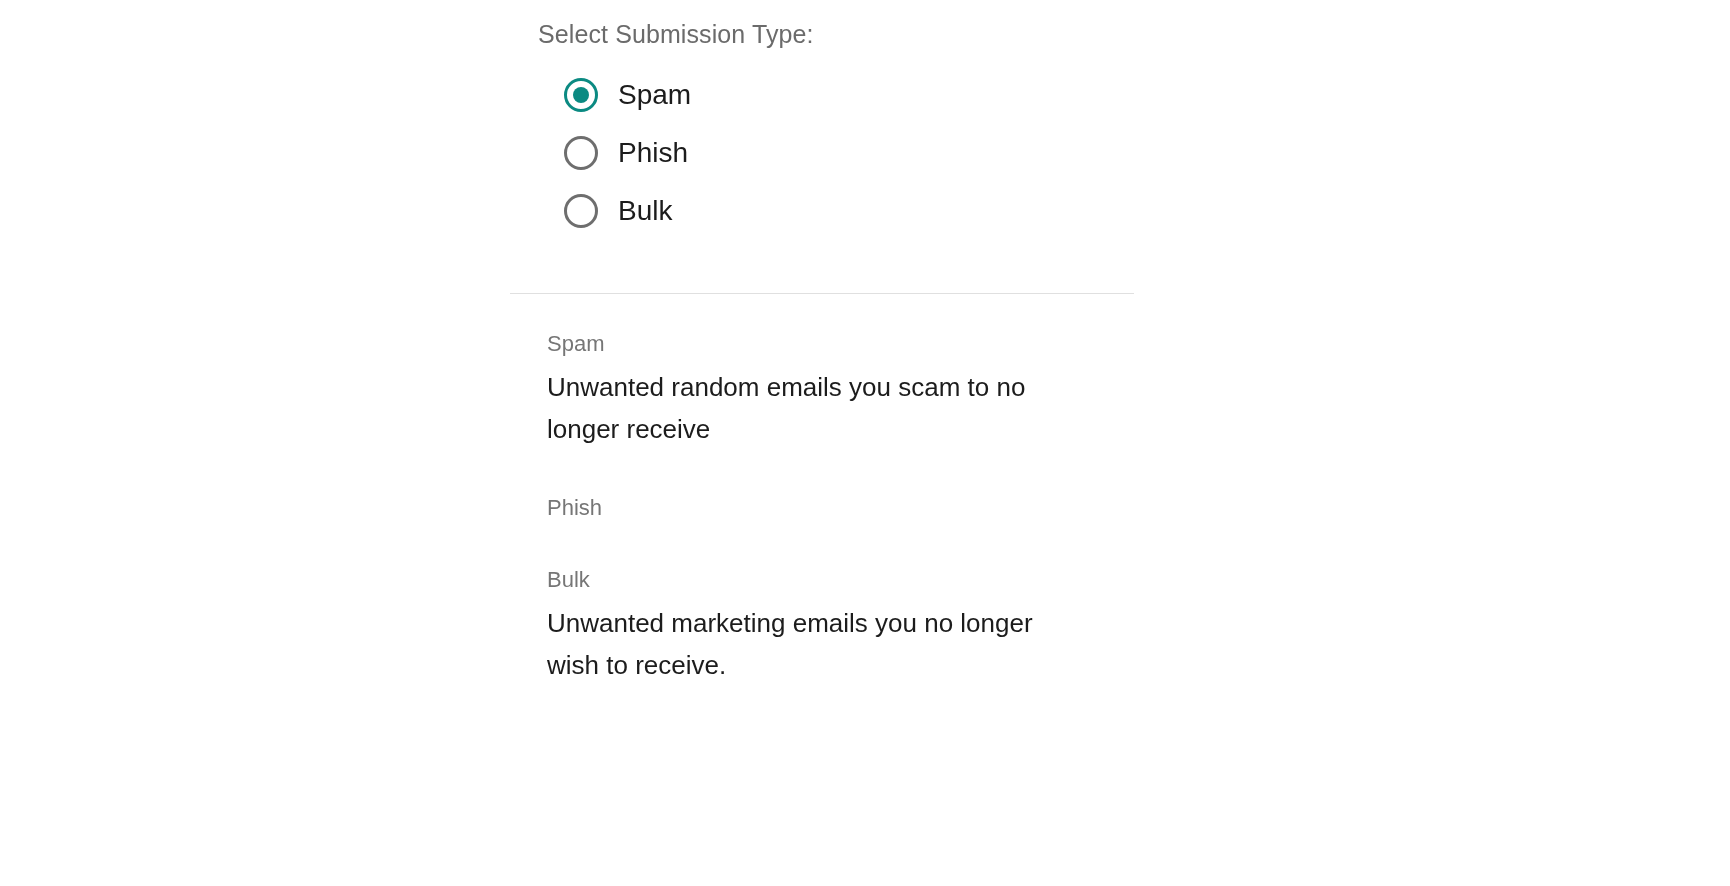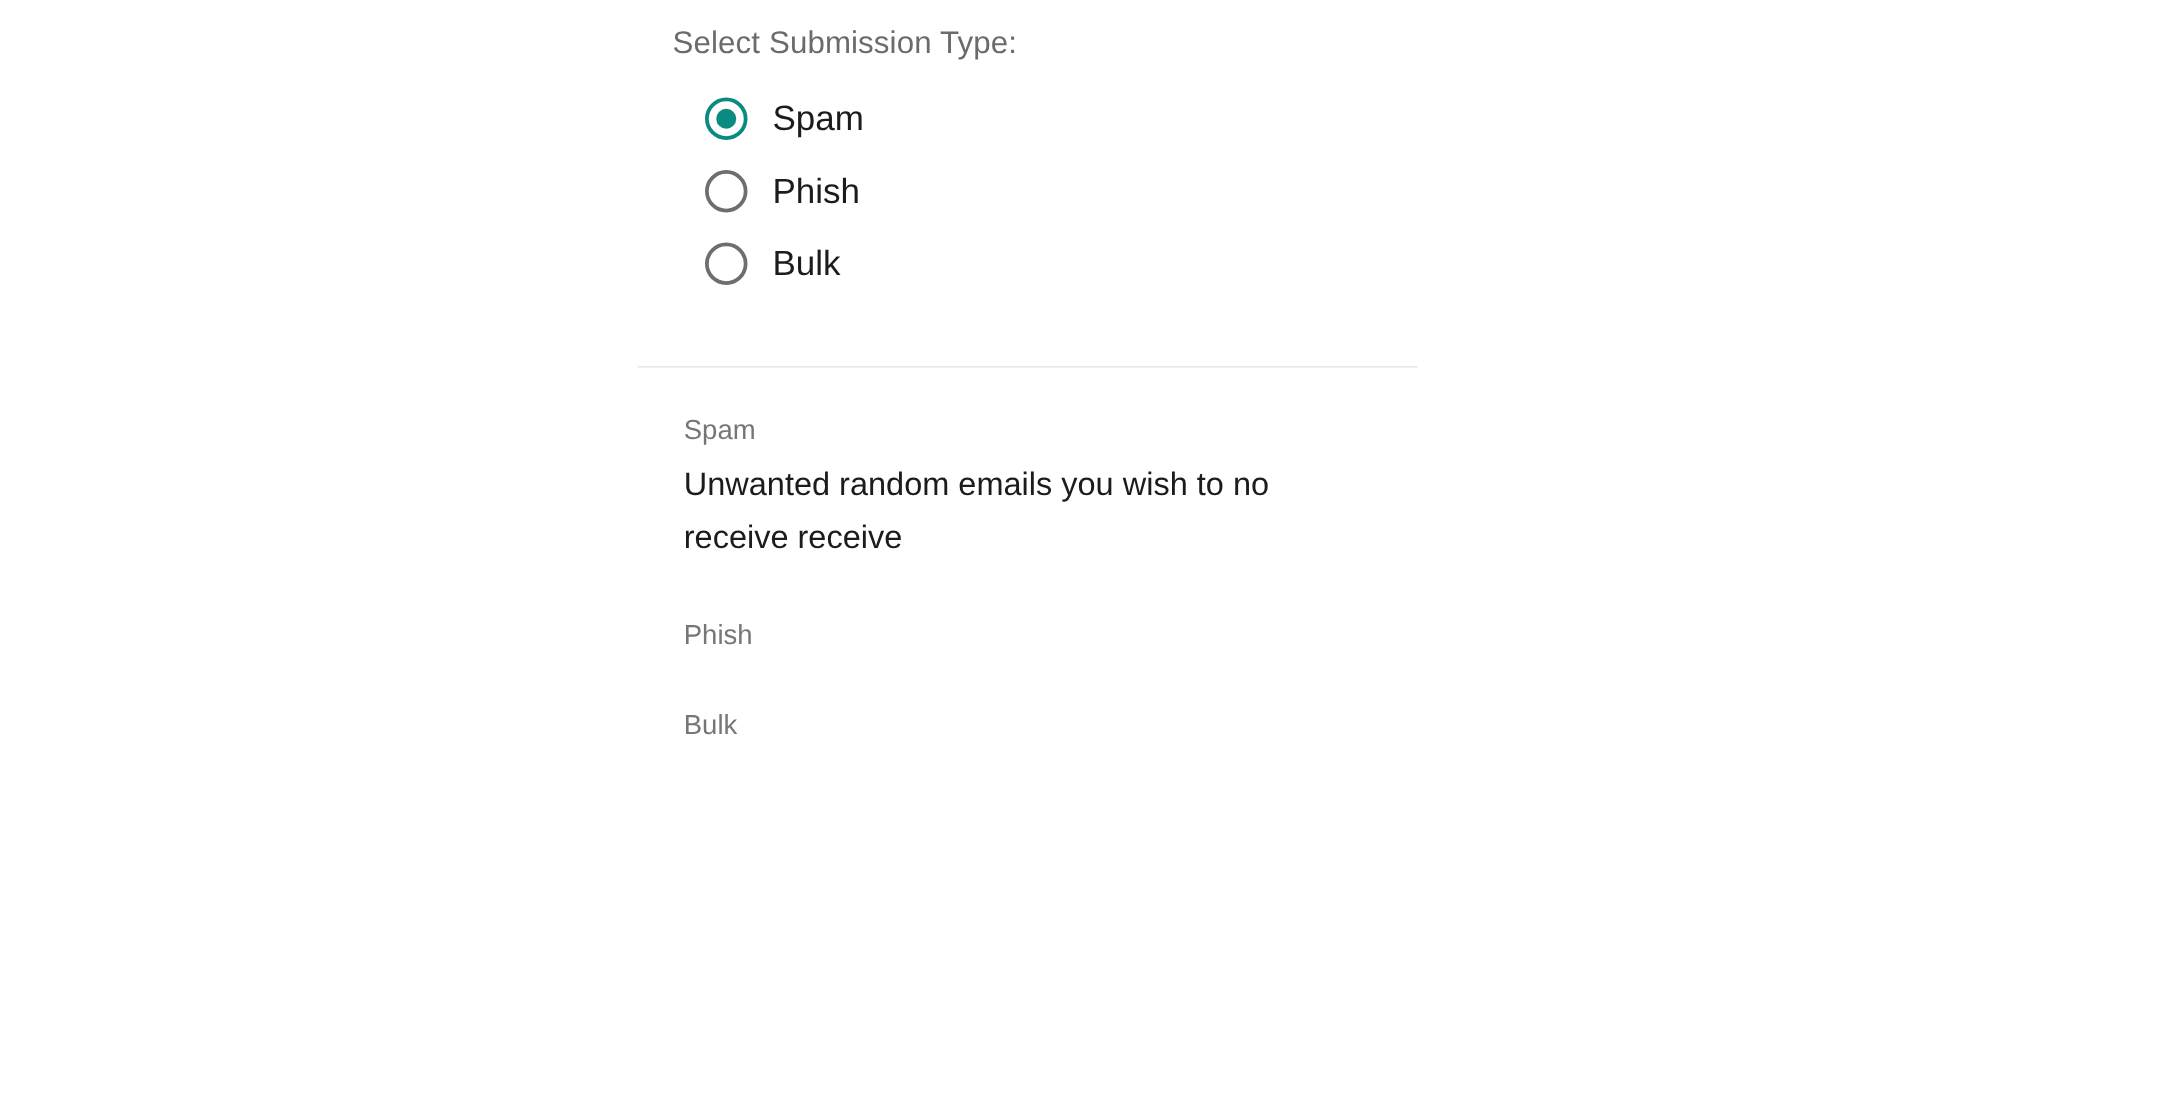--- a/index.html
+++ b/index.html
@@ -130,26 +130,27 @@
 
     </div>
   </div>
 
   <div class="divider"></div>
 
   <div class="descriptions">
 
     <div class="desc-block">
       <div class="desc-term">Spam</div>
-      <div class="desc-text">Unwanted random emails you wish to no receive receive</div>
+      <div class="desc-text">Unwanted random emails you scam to no longer receive</div>
     </div>
 
     <div class="desc-block">
       <div class="desc-term">Phish</div>
     </div>
 
     <div class="desc-block">
       <div class="desc-term">Bulk</div>
+      <div class="desc-text">Unwanted marketing emails you no longer wish to receive.</div>
     </div>
 
   </div>
 
 </div>
 
 </body></html>

